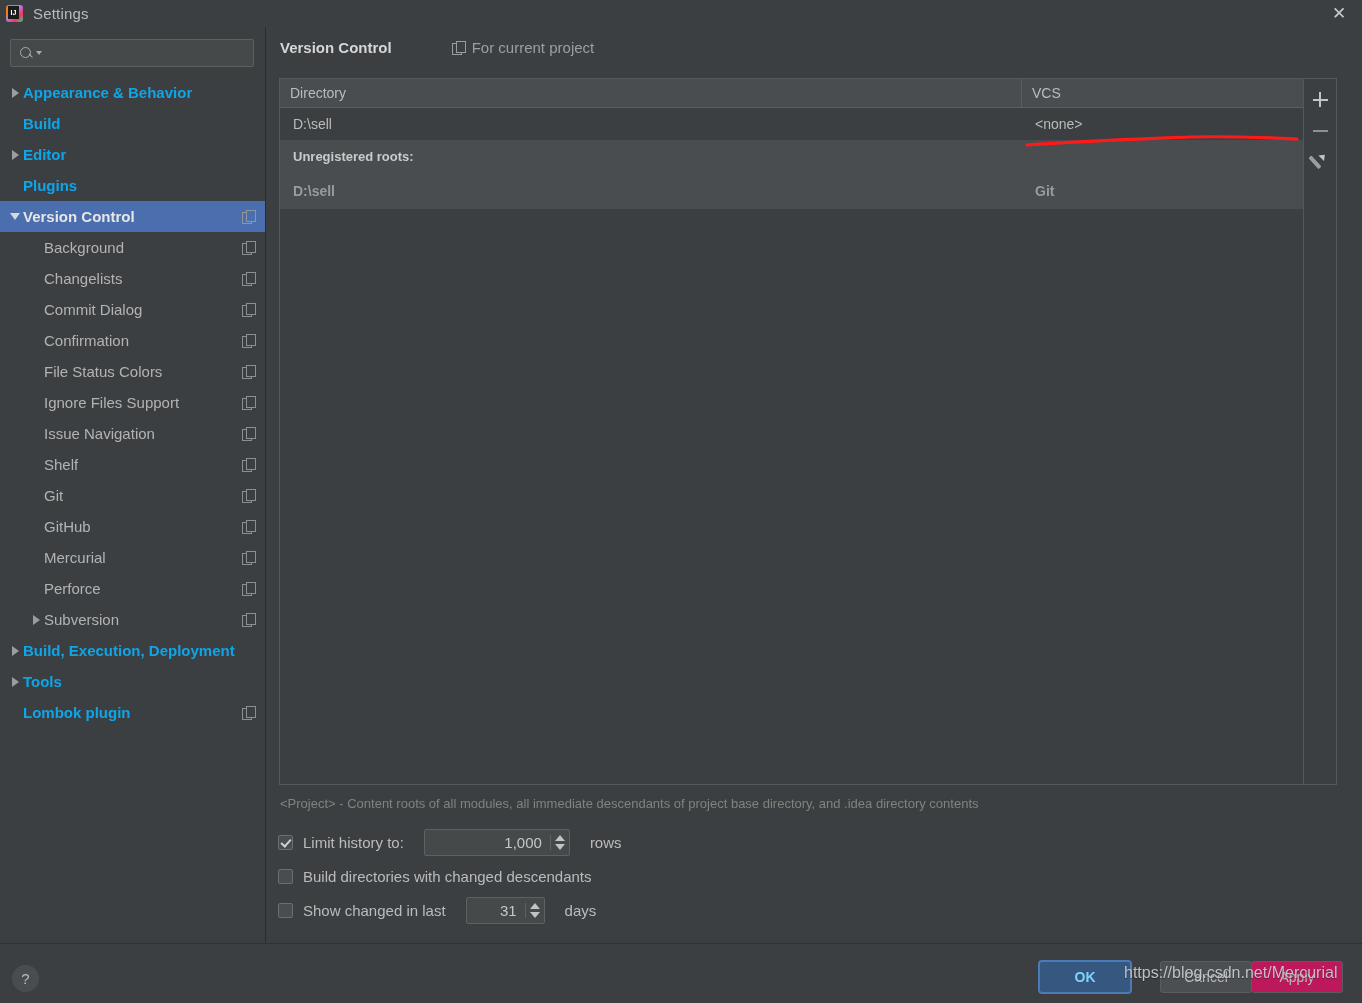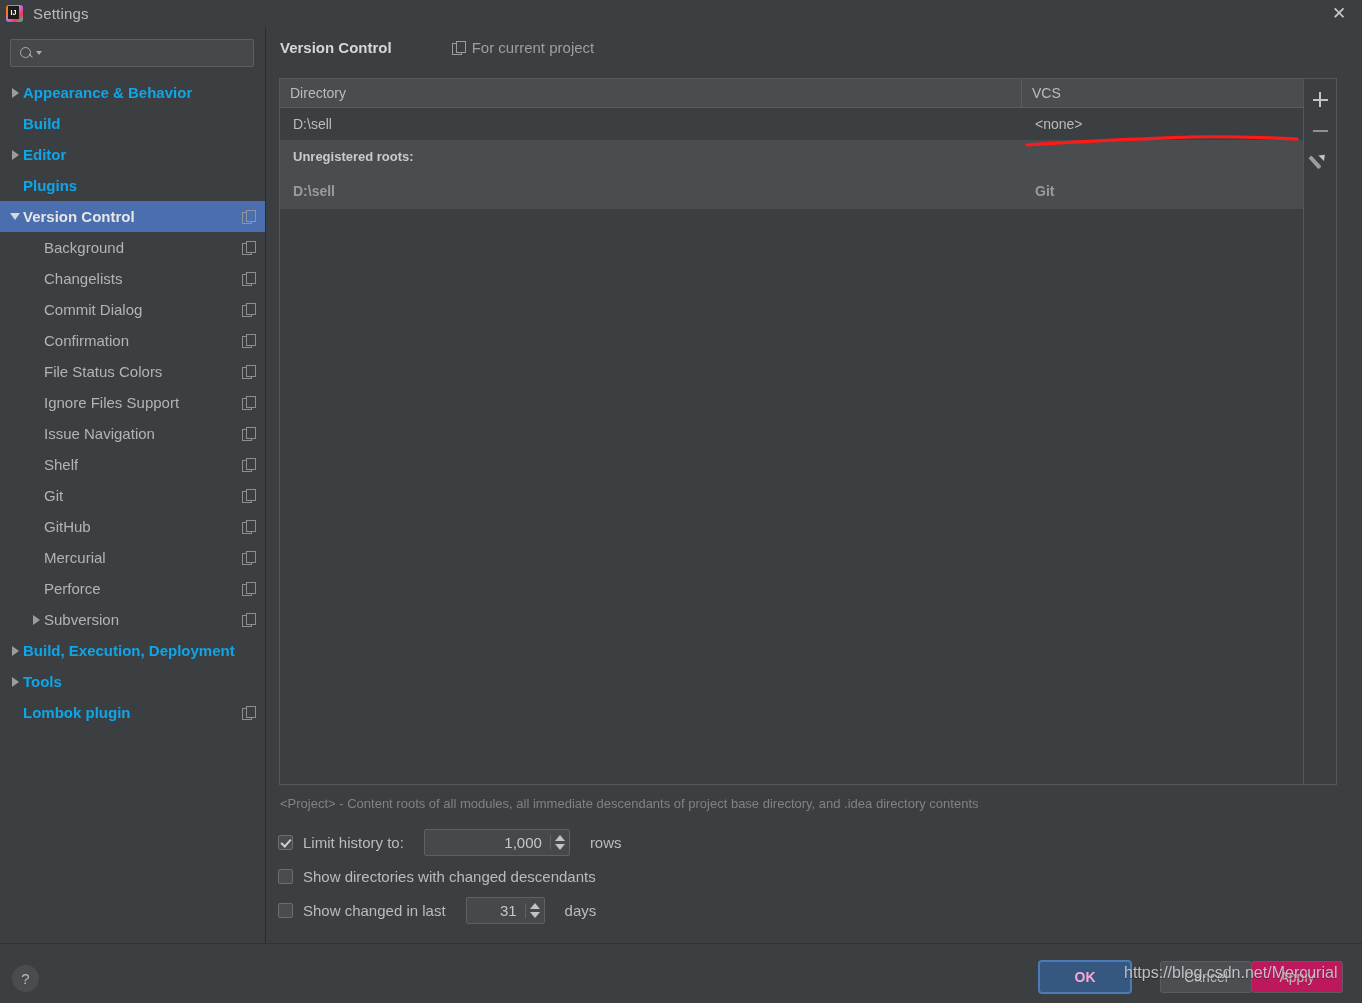--- a/index.html
+++ b/index.html
@@ -346,21 +346,21 @@
     display: flex; align-items: center; justify-content: center;
     cursor: pointer;
     color: #bbbbbb;
     background: #4a4d4f;
     border: 1px solid #5e6162;
   }
   .btn-ok {
     left: 1039px; width: 92px;
     background: #365880;
     border: 1px solid #4c7ab3;
-    color: #f9a8d4; font-weight: bold;
+    color: #7dd3fc; font-weight: bold;
     box-shadow: 0 0 0 1px #4a7cb8;
   }
   .btn-cancel { left: 1145px; background: #4c4f51; border: 1px solid #5a5d5f; margin-left: 15px; }
   .btn-apply  { left: 1251px; background: #be185d; border: 1px solid #5a5d5f; }
 
   .watermark {
     position: absolute; left: 1124px; top: 964px;
     color: #c9cbd0; font-size: 16px;
     opacity: .92;
     white-space: nowrap;
@@ -565,21 +565,21 @@
           <span class="spin-arrows">
             <span class="spin-up"></span>
             <span class="spin-down"></span>
           </span>
         </span>
         <span class="opt-suffix">rows</span>
       </div>
 
       <div class="opt-row">
         <span class="cbx"></span>
-        <span>Show directories with changed descendants</span>
+        <span>Build directories with changed descendants</span>
       </div>
 
       <div class="opt-row">
         <span class="cbx"></span>
         <span>Show changed in last</span>
         <span class="spinner">
           <input class="spin-val narrow" value="31" style="">
           <span class="spin-arrows">
             <span class="spin-up"></span>
             <span class="spin-down"></span>

